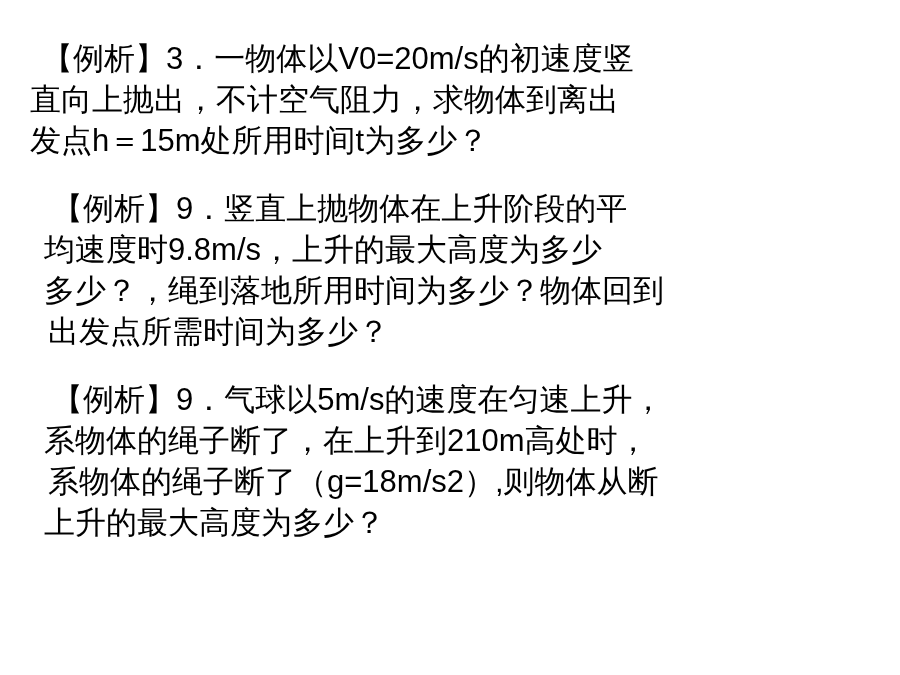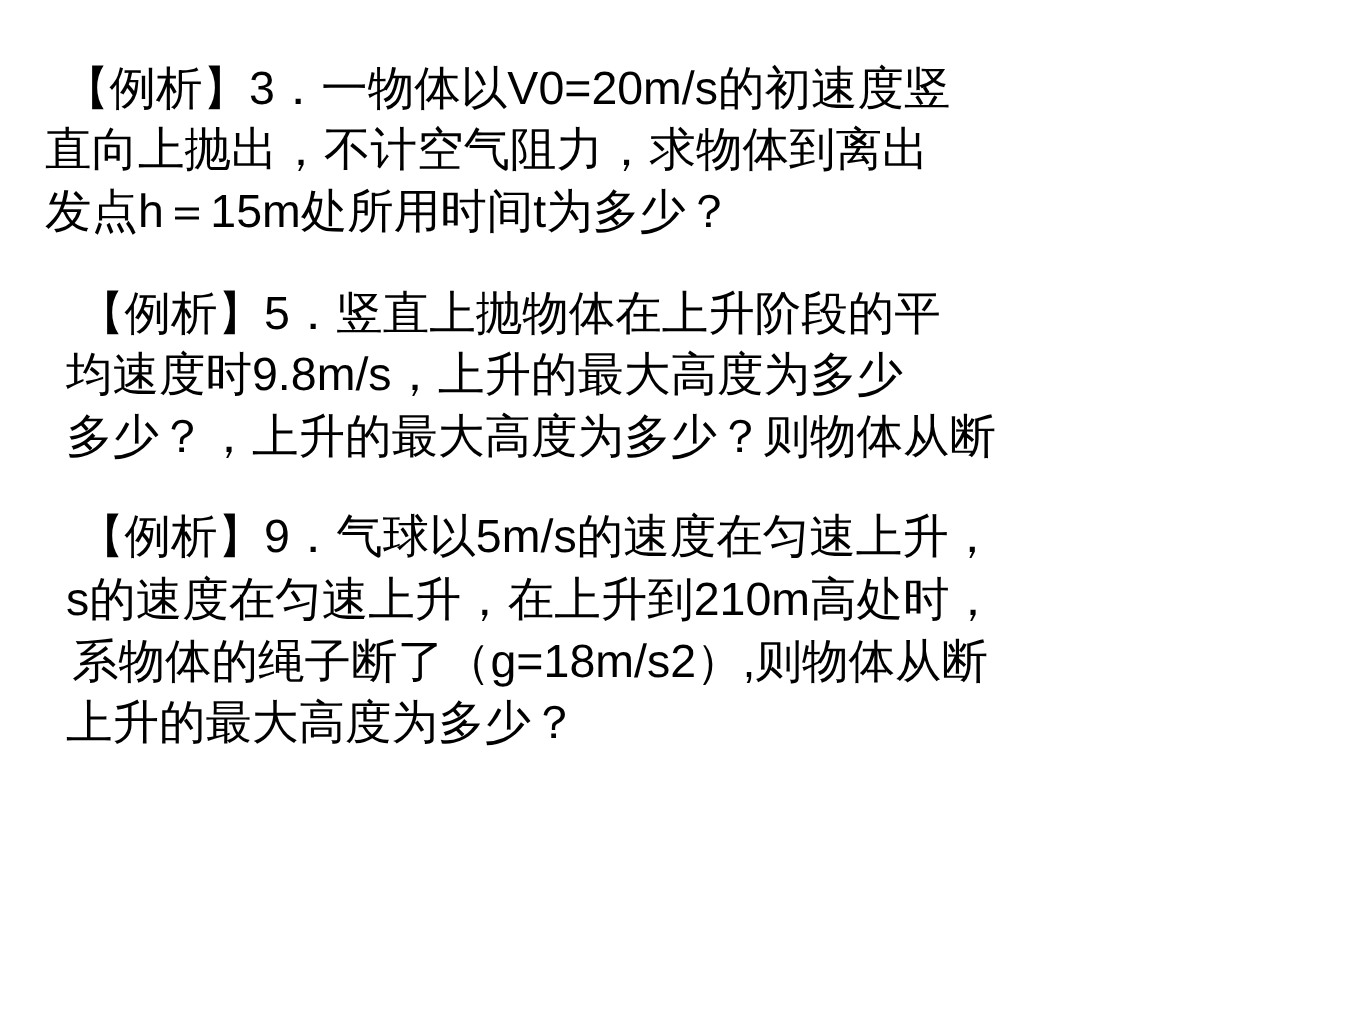--- a/index.html
+++ b/index.html
@@ -58,25 +58,26 @@
 
 <div class="slide">
 
   <div class="block block-1">
     <p>【例析】3．一物体以V0=20m/s的初速度竖</p>
     <p>直向上抛出，不计空气阻力，求物体到离出</p>
     <p>发点h＝15m处所用时间t为多少？</p>
   </div>
 
   <div class="block block-2">
-    <p>【例析】5．竖直上抛物体在上升阶段的平</p>
+    <p>【例析】9．竖直上抛物体在上升阶段的平</p>
     <p>均速度时9.8m/s，上升的最大高度为多少</p>
-    <p>多少？，上升的最大高度为多少？则物体从断</p>
+    <p>多少？，绳到落地所用时间为多少？物体回到</p>
+    <p>出发点所需时间为多少？</p>
   </div>
 
   <div class="block block-3">
     <p>【例析】9．气球以5m/s的速度在匀速上升，</p>
-    <p>s的速度在匀速上升，在上升到210m高处时，</p>
+    <p>系物体的绳子断了，在上升到210m高处时，</p>
     <p>系物体的绳子断了（g=18m/s2）,则物体从断</p>
     <p>上升的最大高度为多少？</p>
   </div>
 
 </div>
 
 </body></html>

